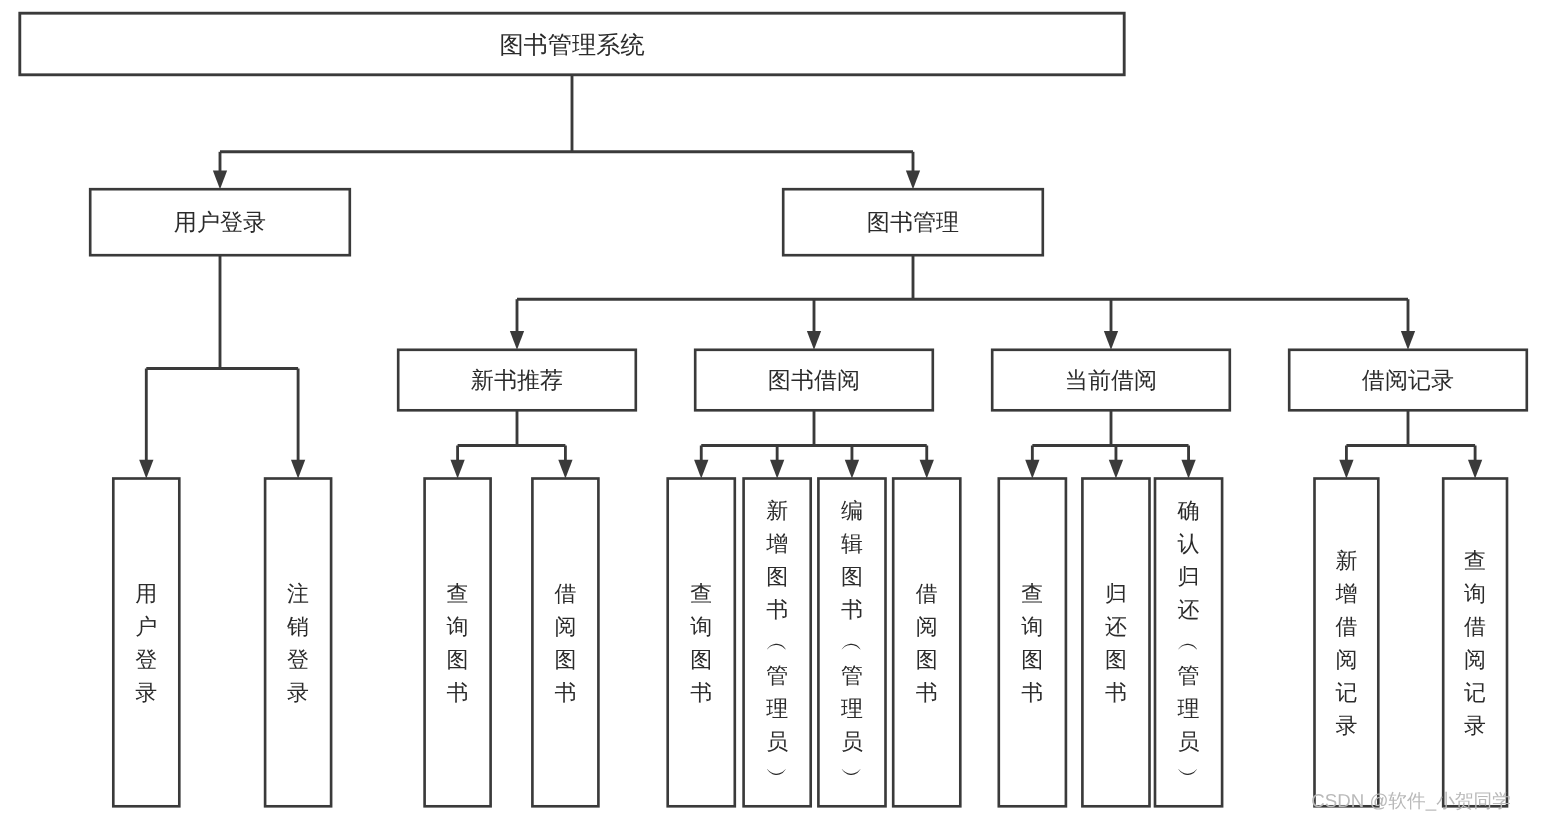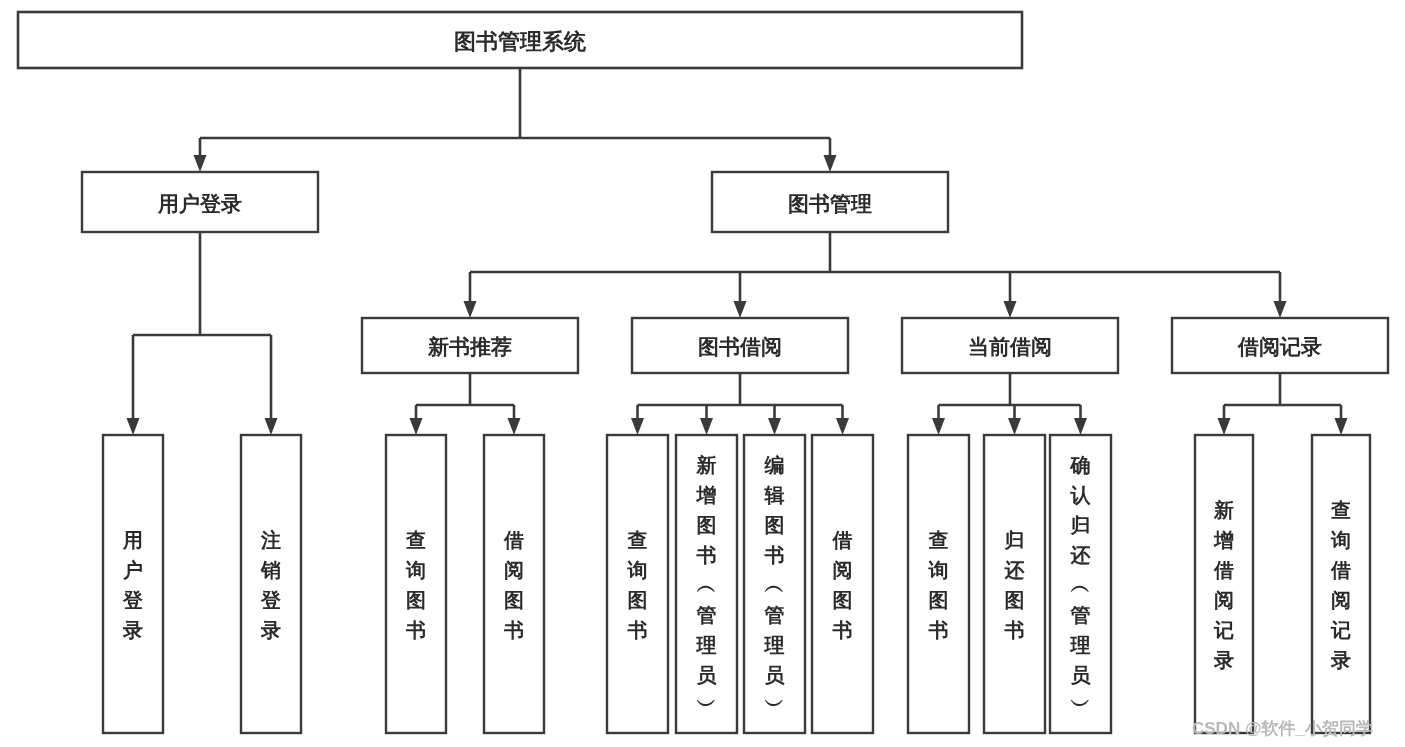--- a/index.html
+++ b/index.html
@@ -10,21 +10,20 @@
   }
   body {
     font-family: "Liberation Sans", "DejaVu Sans", sans-serif;
   }
   #diagram-root {
     position: relative;
     width: 1405px;
     height: 747px;
     background: #ffffff;
     overflow: hidden;
-    font-weight: bold;
   }
   svg#flow-svg {
     position: absolute;
     left: 0;
     top: 0;
     width: 1405px;
     height: 747px;
     display: block;
   }
   .node-rect {

